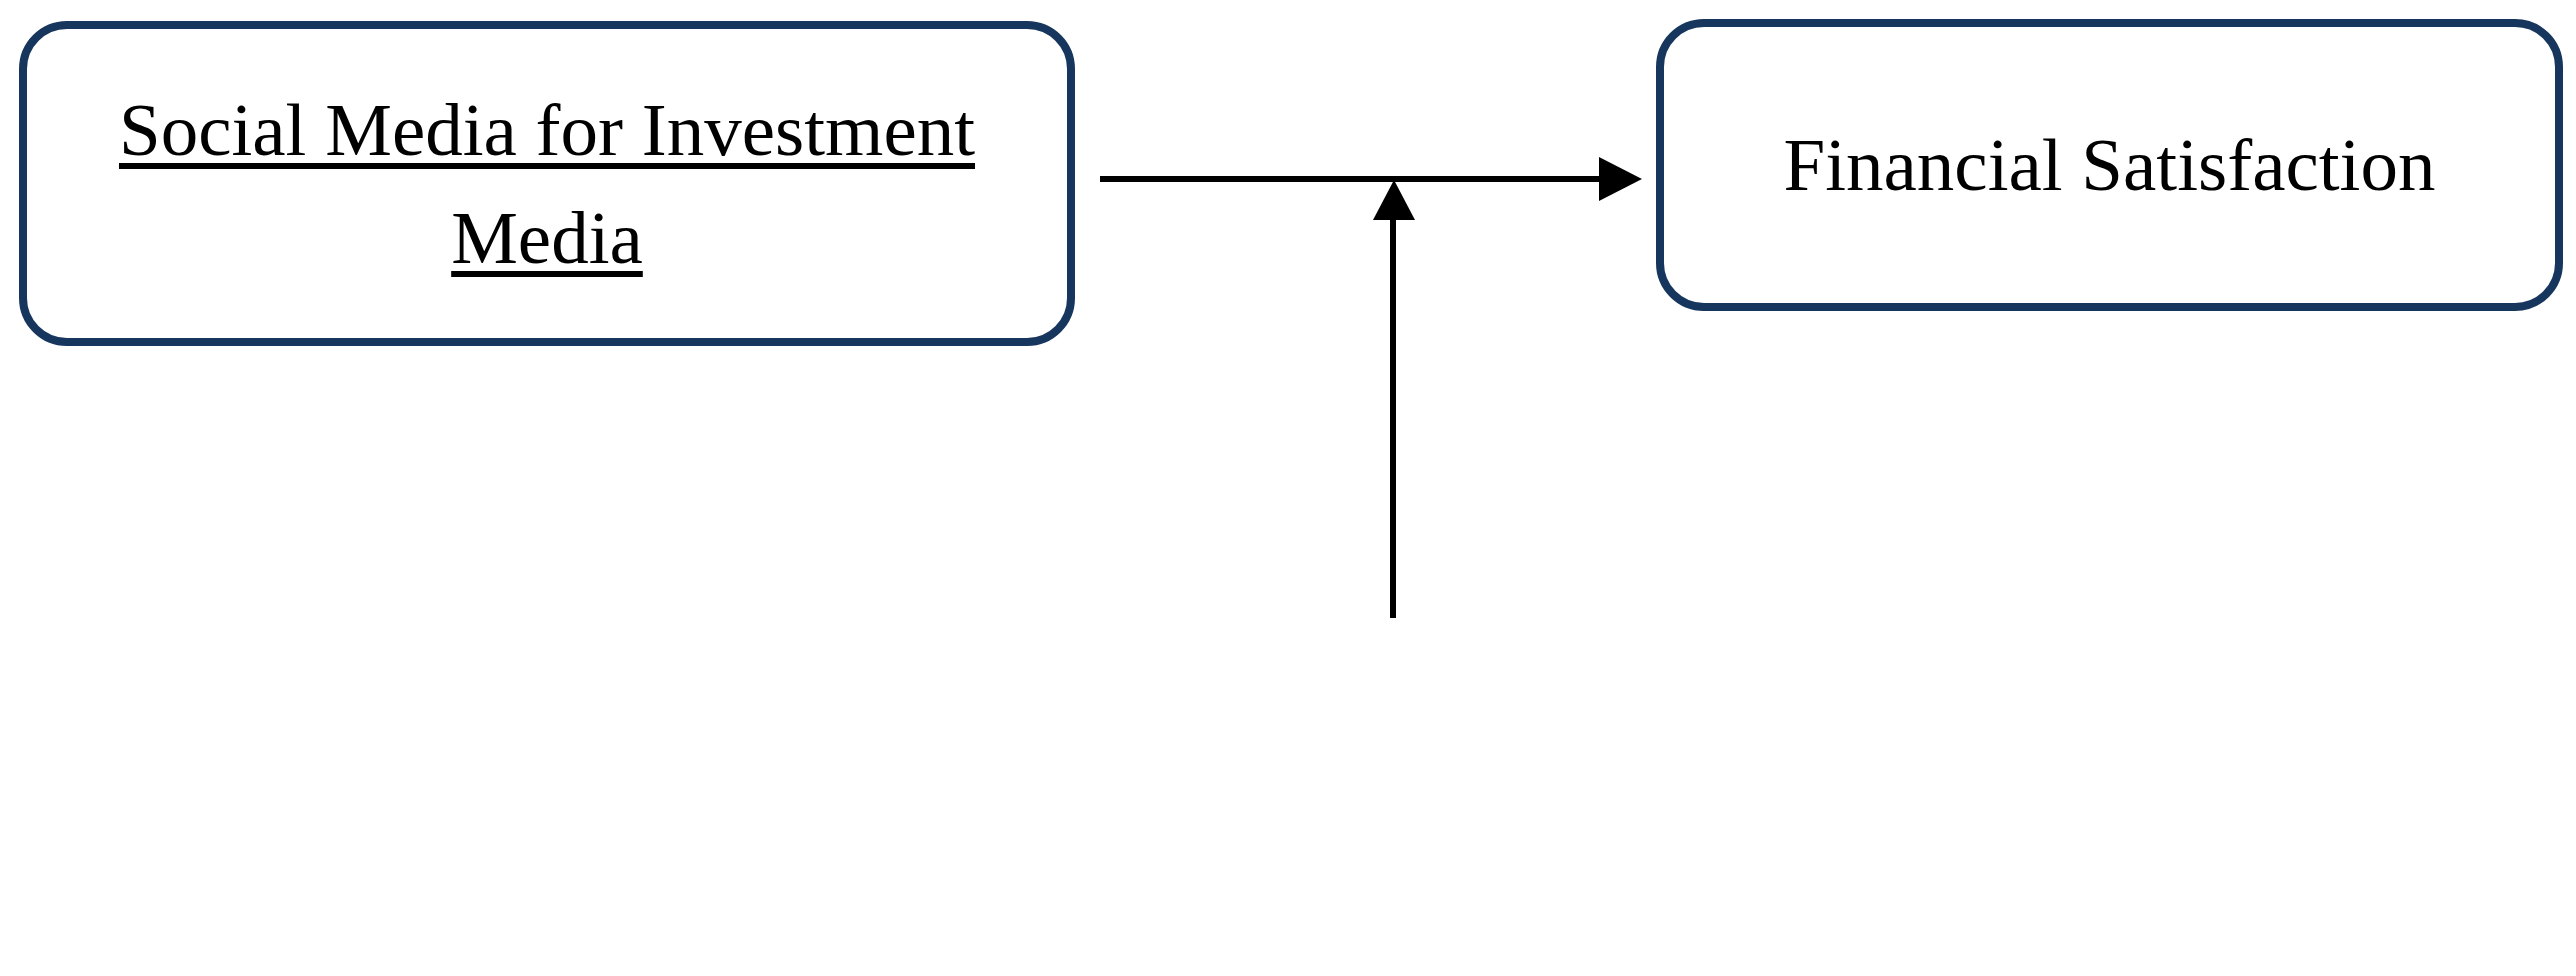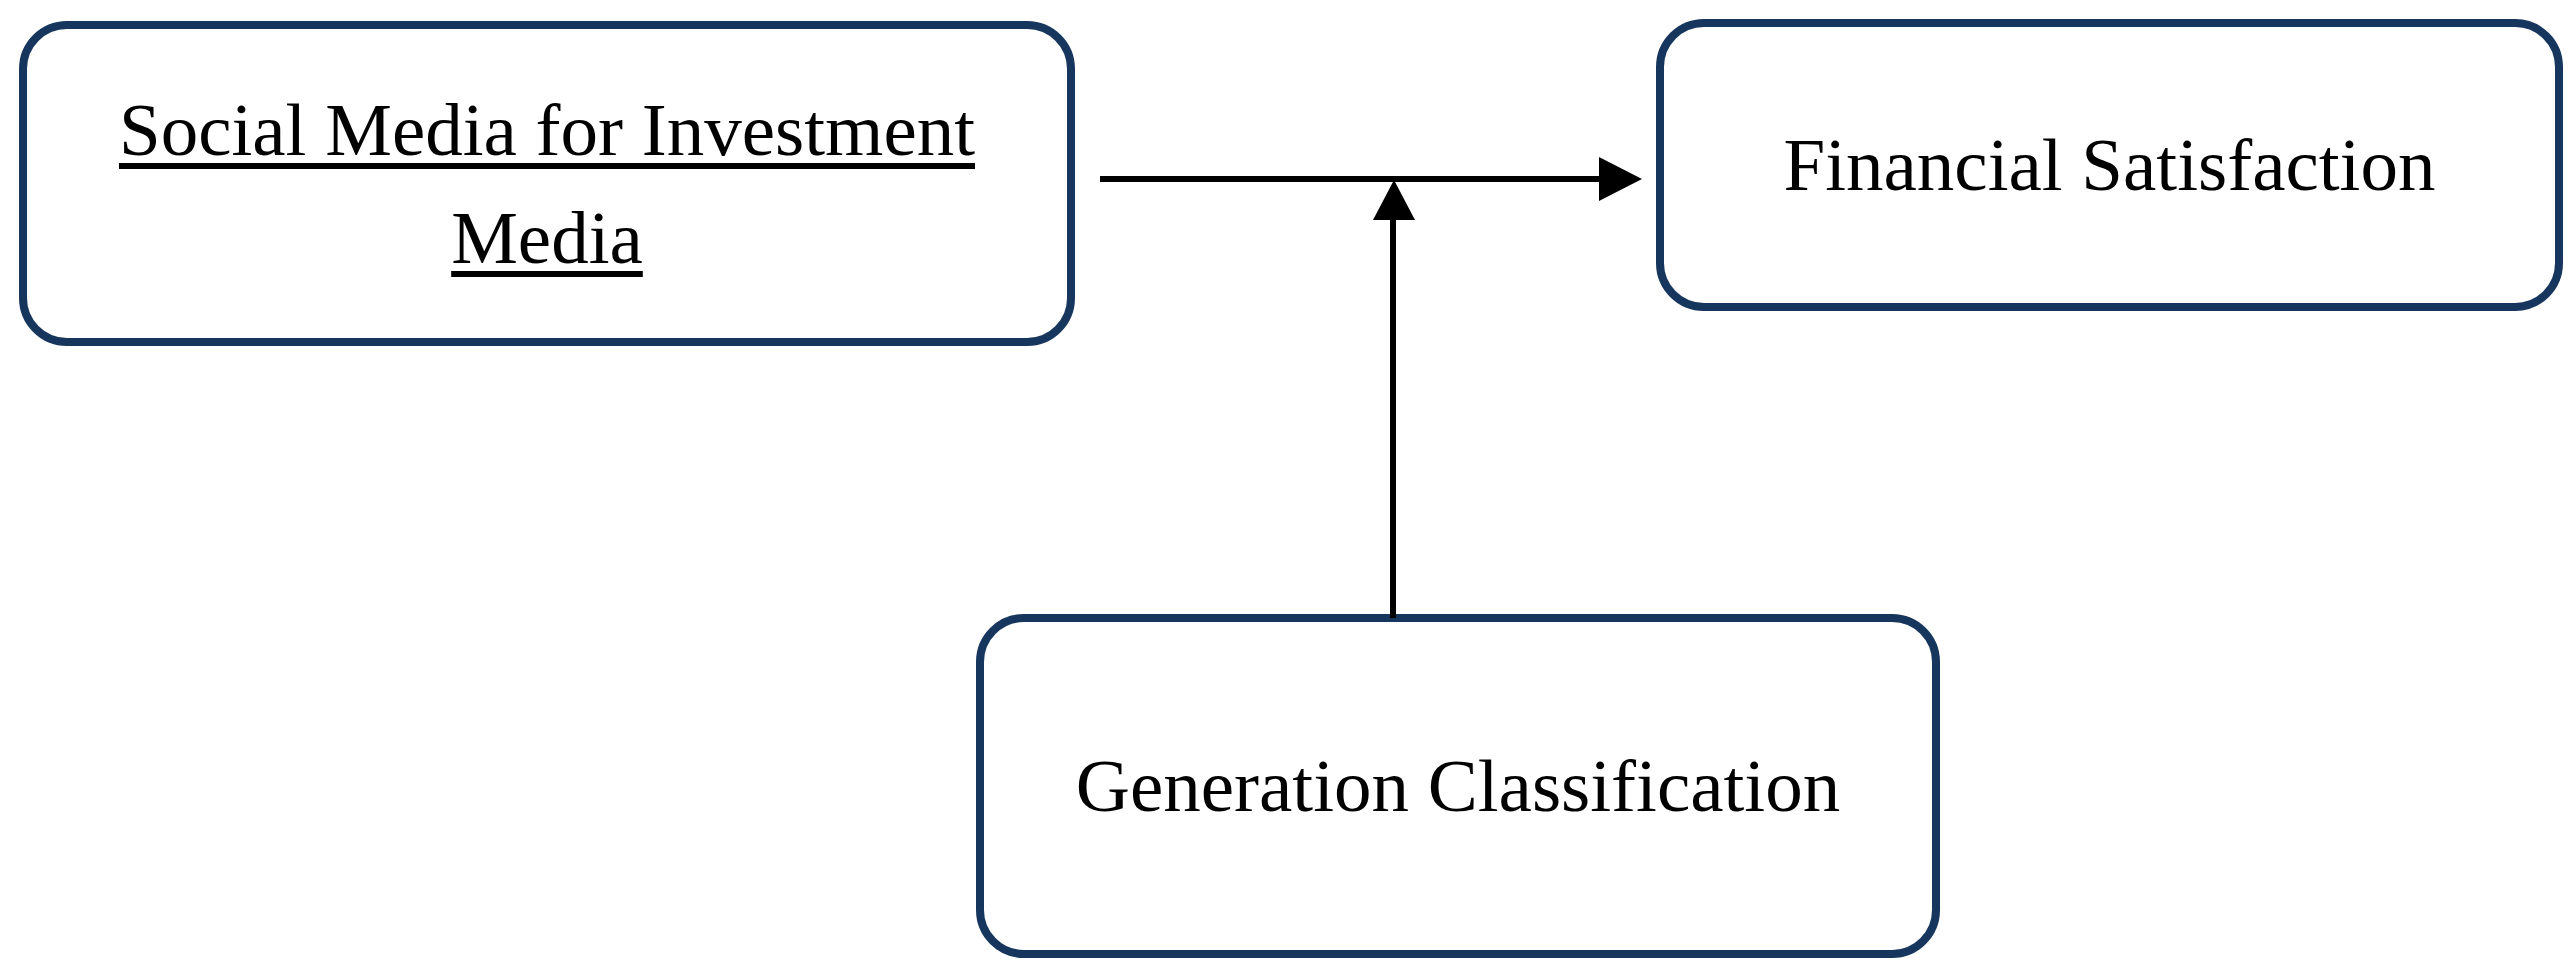--- a/index.html
+++ b/index.html
@@ -106,25 +106,20 @@
       <span>Media</span>
     </div>
   </div>
 
   <div class="box" id="box-financial">
     <div class="label-lines">
       <span>Financial Satisfaction</span>
     </div>
   </div>
 
-  <div class="box" id="box-generation">
-    <div class="label-lines">
-      <span>Generation Classification</span>
-    </div>
-  </div>
 
   <div>
     <div class="h-arrow-line"></div>
     <div class="h-arrow-head"></div>
   </div>
 
   <div>
     <div class="v-arrow-line"></div>
     <div class="v-arrow-head"></div>
   </div>

